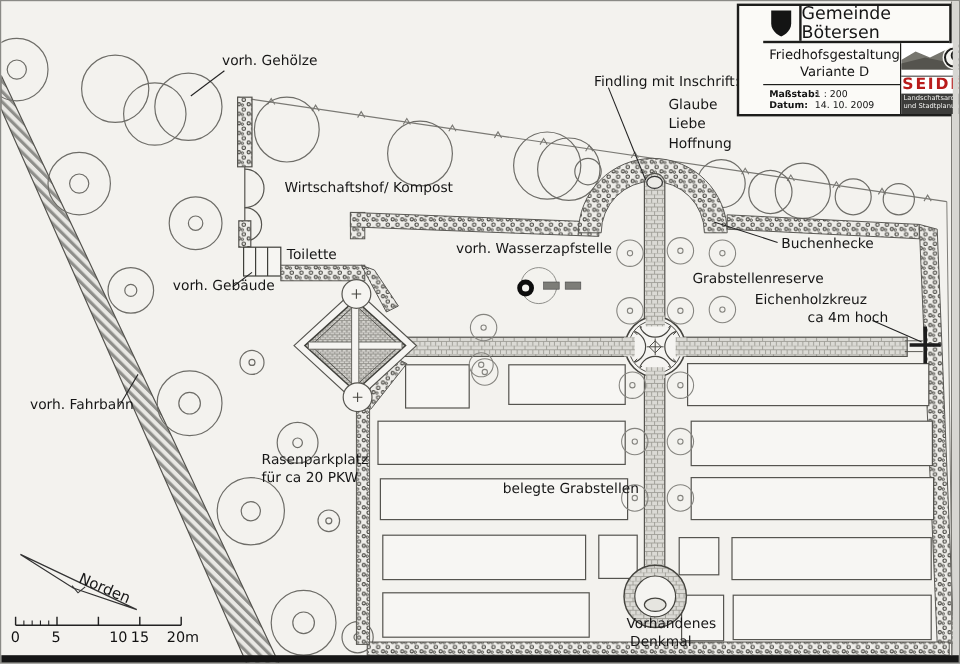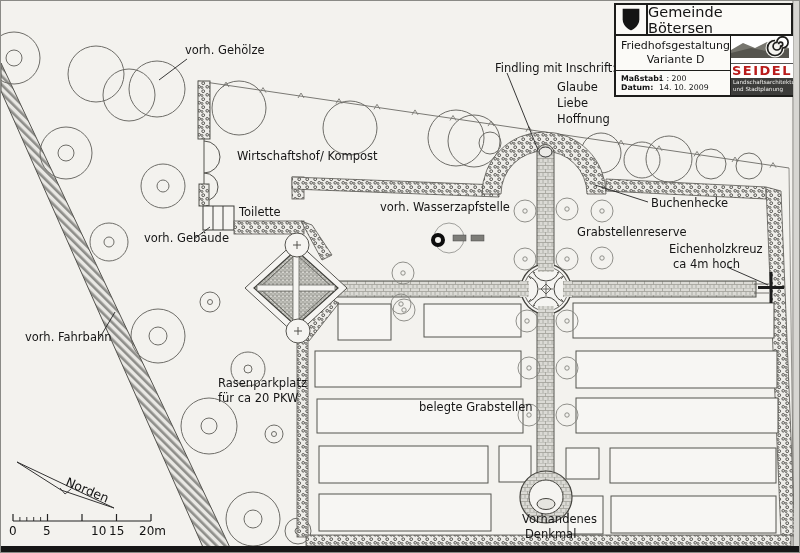--- a/index.html
+++ b/index.html
@@ -5,21 +5,21 @@
   html,body{margin:0;padding:0;background:#888;}
   #plan{position:relative;width:800px;height:553px;background:#f3f2ee;overflow:hidden;
         font-family:"DejaVu Sans","Liberation Sans",sans-serif;color:#141414;
         border:1px solid #8a8a86;box-sizing:border-box;}
   #drawing{position:absolute;left:0;top:0;}
   .lbl{position:absolute;font-size:11.5px;line-height:1.15;white-space:nowrap;color:#161616;}
   .norden{transform:rotate(23deg);transform-origin:left top;font-size:12.5px;}
   .tick-lbl{position:absolute;font-size:12px;color:#111;}
   
   .titleblock{position:absolute;left:613px;top:2px;width:179px;background:#fbfaf7;
-              border:2px solid #1d1d1b;box-sizing:border-box;}
+              border:2px solid #1d1d1b;box-sizing:border-box;padding-left:20px;}
   .tb-row1{display:flex;align-items:stretch;border-bottom:2px solid #1d1d1b;height:29px;}
   .tb-crest{width:30px;border-right:2px solid #1d1d1b;display:flex;align-items:center;justify-content:center;}
   .tb-title{flex:1;display:flex;align-items:center;justify-content:center;font-size:14.5px;}
   .tb-row2{border-bottom:2px solid #1d1d1b;text-align:center;padding:2px 0 3px 0;}
   .tb-row2 .l1{font-size:10.5px;}
   .tb-row2 .l2{font-size:13.5px;}
   .tb-row3{display:flex;align-items:stretch;}
   .tb-left{flex:1;display:flex;flex-direction:column;}
   .tb-plantitle{font-size:11px;line-height:1.25;padding:3px 0 2px 5px;border-bottom:1.5px solid #1d1d1b;flex:1;text-align:center;}
   .tb-meta{font-size:7.8px;padding:3px 0 3px 5px;}
@@ -278,21 +278,21 @@
 <div class="lbl" style="left:494px;top:61px;">Findling mit Inschrift:</div>
 <div class="lbl" style="left:556px;top:80px;">Glaube</div>
 <div class="lbl" style="left:556px;top:96px;">Liebe</div>
 <div class="lbl" style="left:556px;top:112px;">Hoffnung</div>
 <div class="lbl" style="left:236px;top:149px;">Wirtschaftshof/ Kompost</div>
 <div class="lbl" style="left:238px;top:205px;">Toilette</div>
 <div class="lbl" style="left:143px;top:231px;">vorh. Gebäude</div>
 <div class="lbl" style="left:379px;top:200px;">vorh. Wasserzapfstelle</div>
 <div class="lbl" style="left:576px;top:225px;">Grabstellenreserve</div>
 <div class="lbl" style="left:650px;top:196px;">Buchenhecke</div>
-<div class="lbl" style="left:668px;top:242px;">Eichenholzkreuz</div>
+<div class="lbl" style="left:628px;top:242px;">Eichenholzkreuz</div>
 <div class="lbl" style="left:672px;top:257px;">ca 4m hoch</div>
 <div class="lbl" style="left:24px;top:330px;">vorh. Fahrbahn</div>
 <div class="lbl" style="left:217px;top:376px;">Rasenparkplatz</div>
 <div class="lbl" style="left:217px;top:391px;">für ca 20 PKW</div>
 <div class="lbl" style="left:418px;top:400px;">belegte Grabstellen</div>
 <div class="lbl" style="left:521px;top:512px;">Vorhandenes</div>
 <div class="lbl" style="left:524px;top:527px;">Denkmal</div>
 <div class="lbl norden" style="left:68px;top:474px;">Norden</div>
 
 <div class="tick-lbl" style="left:8px;top:523px;">0</div>

